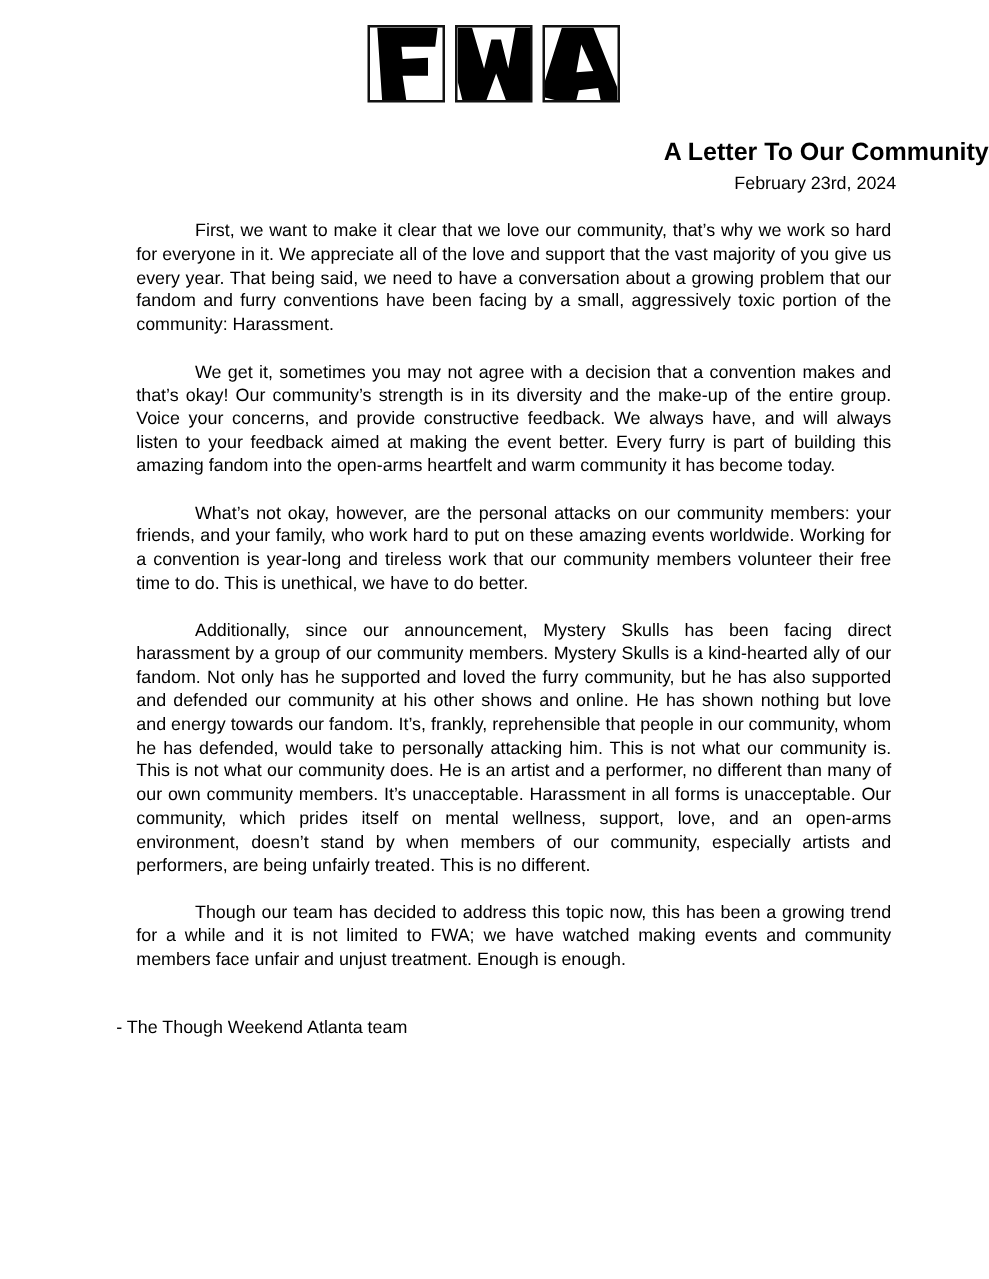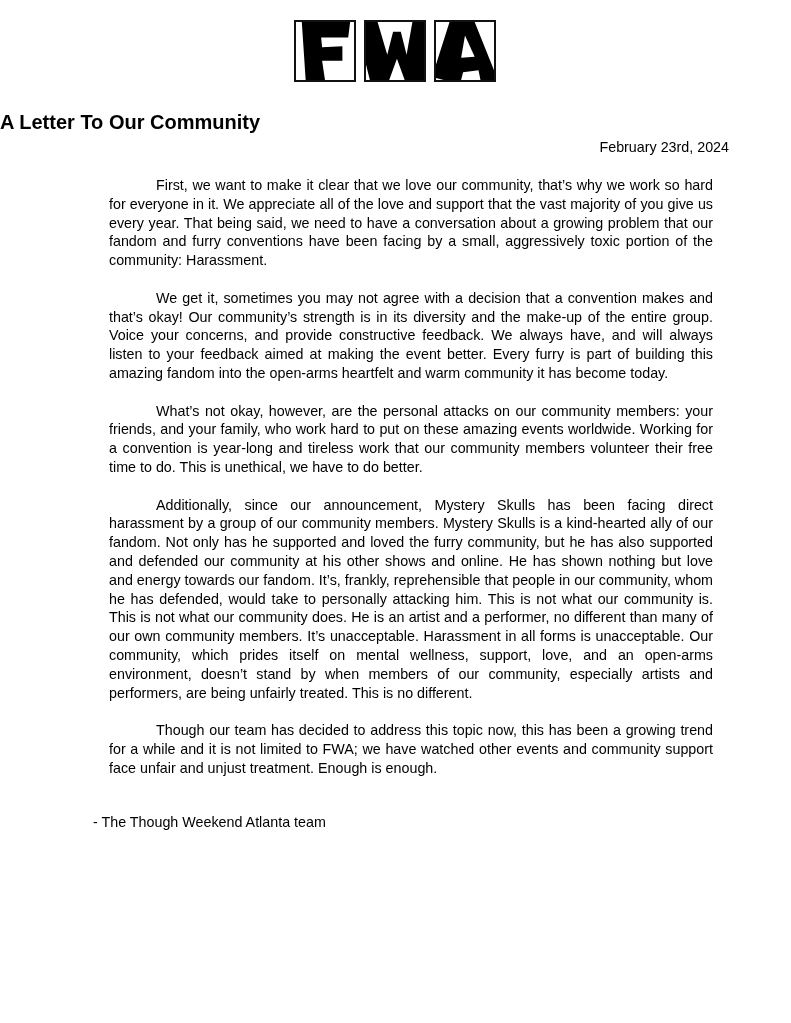--- a/index.html
+++ b/index.html
@@ -36,29 +36,29 @@
     .logo-box svg {
       width: 100%;
       height: 100%;
       display: block;
     }
     .title {
       position: absolute;
       left: 0;
       width: 791px;
       top: 111px;
-      text-align: left;
+      text-align: right;
       font-size: 20px;
       font-weight: bold;
       margin: 0;
       letter-spacing: 0px;
     }
     .date {
       position: absolute;
-      right: 62px;
+      right: 74px;
       top: 139px;
       font-size: 14.3px;
       margin: 0;
     }
     .body-text {
       position: absolute;
       left: 93px;
       top: 176px;
       width: 604px;
       font-size: 14.3px;
@@ -101,16 +101,16 @@
 </div>
 
 <h1 class="title">A Letter To Our Community</h1>
 <p class="date">February 23rd, 2024</p>
 
 <div class="body-text">
   <p>First, we want to make it clear that we love our community, that’s why we work so hard for everyone in it. We appreciate all of the love and support that the vast majority of you give us every year. That being said, we need to have a conversation about a growing problem that our fandom and furry conventions have been facing by a small, aggressively toxic portion of the community: Harassment.</p>
   <p>We get it, sometimes you may not agree with a decision that a convention makes and that’s okay! Our community’s strength is in its diversity and the make-up of the entire group. Voice your concerns, and provide constructive feedback. We always have, and will always listen to your feedback aimed at making the event better. Every furry is part of building this amazing fandom into the open-arms heartfelt and warm community it has become today.</p>
   <p>What’s not okay, however, are the personal attacks on our community members: your friends, and your family, who work hard to put on these amazing events worldwide. Working for a convention is year-long and tireless work that our community members volunteer their free time to do. This is unethical, we have to do better.</p>
   <p>Additionally, since our announcement, Mystery Skulls has been facing direct harassment by a group of our community members. Mystery Skulls is a kind-hearted ally of our fandom. Not only has he supported and loved the furry community, but he has also supported and defended our community at his other shows and online. He has shown nothing but love and energy towards our fandom. It’s, frankly, reprehensible that people in our community, whom he has defended, would take to personally attacking him. This is not what our community is. This is not what our community does. He is an artist and a performer, no different than many of our own community members. It’s unacceptable. Harassment in all forms is unacceptable. Our community, which prides itself on mental wellness, support, love, and an open-arms environment, doesn’t stand by when members of our community, especially artists and performers, are being unfairly treated. This is no different.</p>
-  <p>Though our team has decided to address this topic now, this has been a growing trend for a while and it is not limited to FWA; we have watched other events and community support face unfair and unjust treatment. Enough is enough.</p>
+  <p>Though our team has decided to address this topic now, this has been a growing trend for a while and it is not limited to FWA; we have watched making events and community members face unfair and unjust treatment. Enough is enough.</p>
 </div>
 
 <p class="signature">- The Though Weekend Atlanta team</p>
 
 </body></html>

